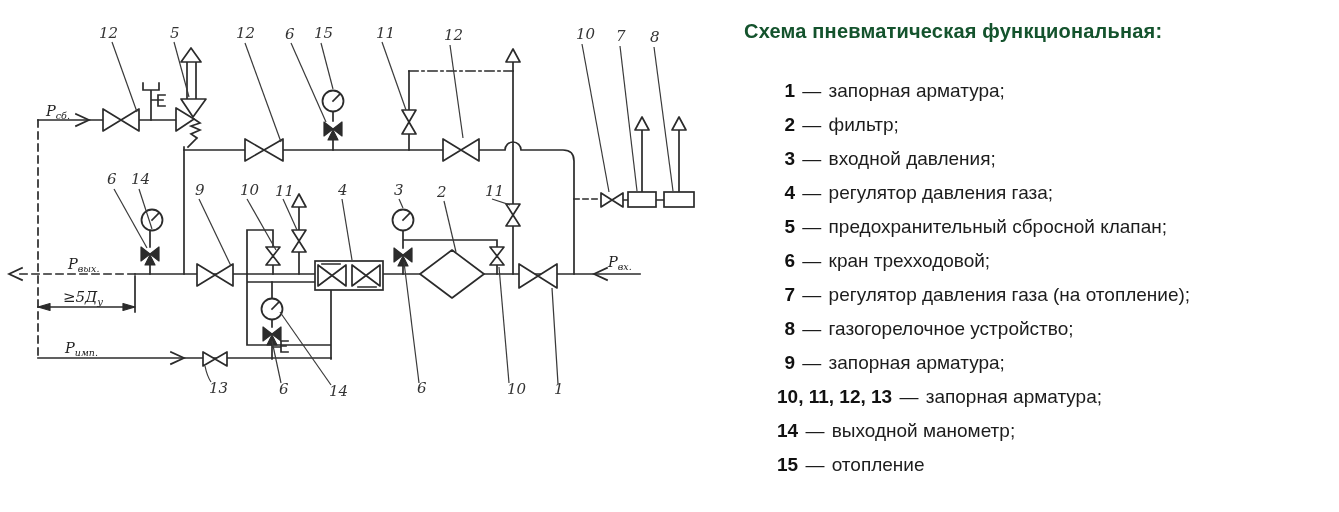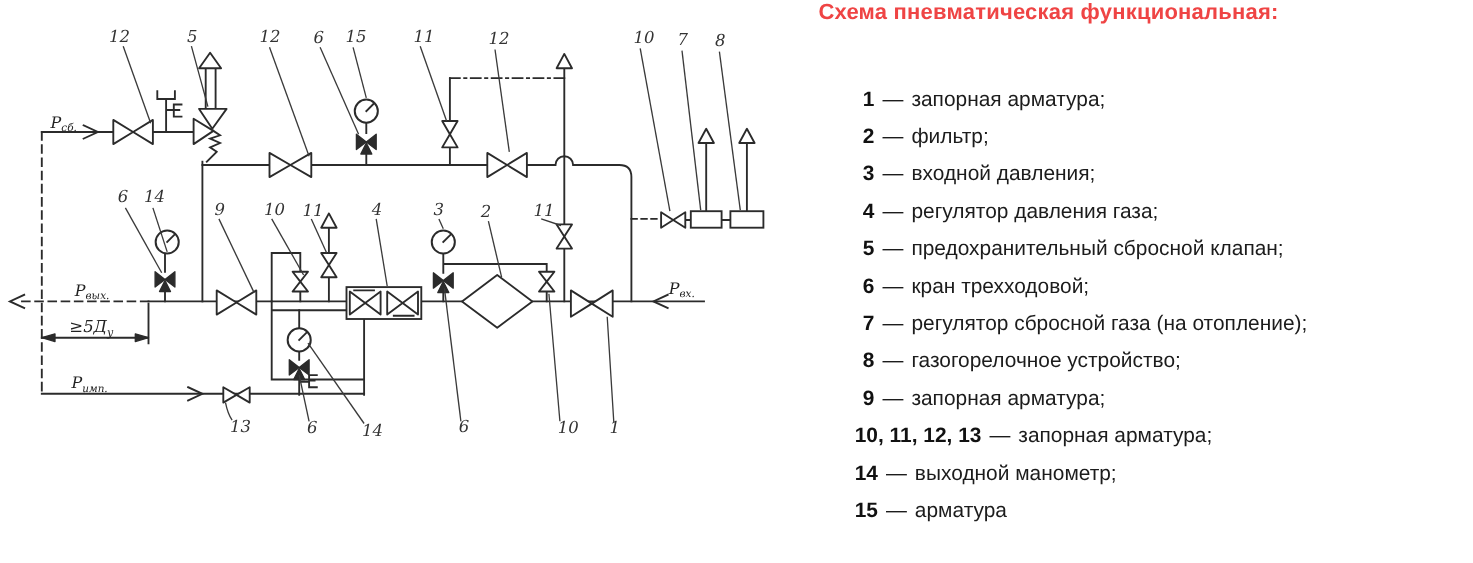--- a/index.html
+++ b/index.html
@@ -17,21 +17,21 @@
   .valve3{fill:#2b2b2b;stroke:#2b2b2b;stroke-width:1.2;stroke-linejoin:round;}
   .gauge{fill:#ffffff;stroke:#2b2b2b;stroke-width:1.8;}
   .box{fill:#ffffff;stroke:#2b2b2b;stroke-width:1.7;}
   .dlabel{font-family:"DejaVu Serif",serif;font-style:italic;font-size:15px;fill:#333;}
   .plabel{font-family:"DejaVu Serif",serif;font-style:italic;font-size:14.5px;fill:#222;}
   .plabel .sub{font-size:9.5px;}
   .dimtext{font-family:"DejaVu Serif",serif;font-style:italic;font-size:15px;fill:#222;}
   .dimtext .sub{font-size:10px;}
   
   .legend{position:absolute;left:730px;top:0;width:609px;height:512px;}
-  .legend-title{position:absolute;left:14px;top:0;font-size:20px;font-weight:bold;color:#ef4444;letter-spacing:.2px;text-align:right;}
+  .legend-title{position:absolute;left:14px;top:20px;font-size:20px;font-weight:bold;color:#14532d;letter-spacing:.2px;text-align:right;}
   .legend-list{position:absolute;left:47px;top:74px;width:560px;}
   .legend-item{height:34px;line-height:34px;font-size:19px;color:#1c1c1c;white-space:nowrap;}
   .legend-item .num{font-weight:bold;display:inline-block;min-width:18px;text-align:right;color:#111;}
   .legend-item .sep{padding:0 2px;}
 </style>
 </head>
 <body>
 
 <div class="canvas">
 
@@ -278,22 +278,22 @@
 
   <div class="legend">
     <div class="legend-title">Схема пневматическая функциональная:</div>
     <div class="legend-list" id="legend-list">
         <div class="legend-item"><span class="num">1</span><span class="sep"> — </span><span class="desc">запорная арматура;</span></div>
         <div class="legend-item"><span class="num">2</span><span class="sep"> — </span><span class="desc">фильтр;</span></div>
         <div class="legend-item"><span class="num">3</span><span class="sep"> — </span><span class="desc">входной давления;</span></div>
         <div class="legend-item"><span class="num">4</span><span class="sep"> — </span><span class="desc">регулятор давления газа;</span></div>
         <div class="legend-item"><span class="num">5</span><span class="sep"> — </span><span class="desc">предохранительный сбросной клапан;</span></div>
         <div class="legend-item"><span class="num">6</span><span class="sep"> — </span><span class="desc">кран трехходовой;</span></div>
-        <div class="legend-item"><span class="num">7</span><span class="sep"> — </span><span class="desc">регулятор сбросной газа (на отопление);</span></div>
+        <div class="legend-item"><span class="num">7</span><span class="sep"> — </span><span class="desc">регулятор давления газа (на отопление);</span></div>
         <div class="legend-item"><span class="num">8</span><span class="sep"> — </span><span class="desc">газогорелочное устройство;</span></div>
         <div class="legend-item"><span class="num">9</span><span class="sep"> — </span><span class="desc">запорная арматура;</span></div>
         <div class="legend-item"><span class="num">10, 11, 12, 13</span><span class="sep"> — </span><span class="desc">запорная арматура;</span></div>
         <div class="legend-item"><span class="num">14</span><span class="sep"> — </span><span class="desc">выходной манометр;</span></div>
-        <div class="legend-item"><span class="num">15</span><span class="sep"> — </span><span class="desc">арматура</span></div>
+        <div class="legend-item"><span class="num">15</span><span class="sep"> — </span><span class="desc">отопление</span></div>
       </div>
   </div>
 
 </div>
 
 </body></html>

